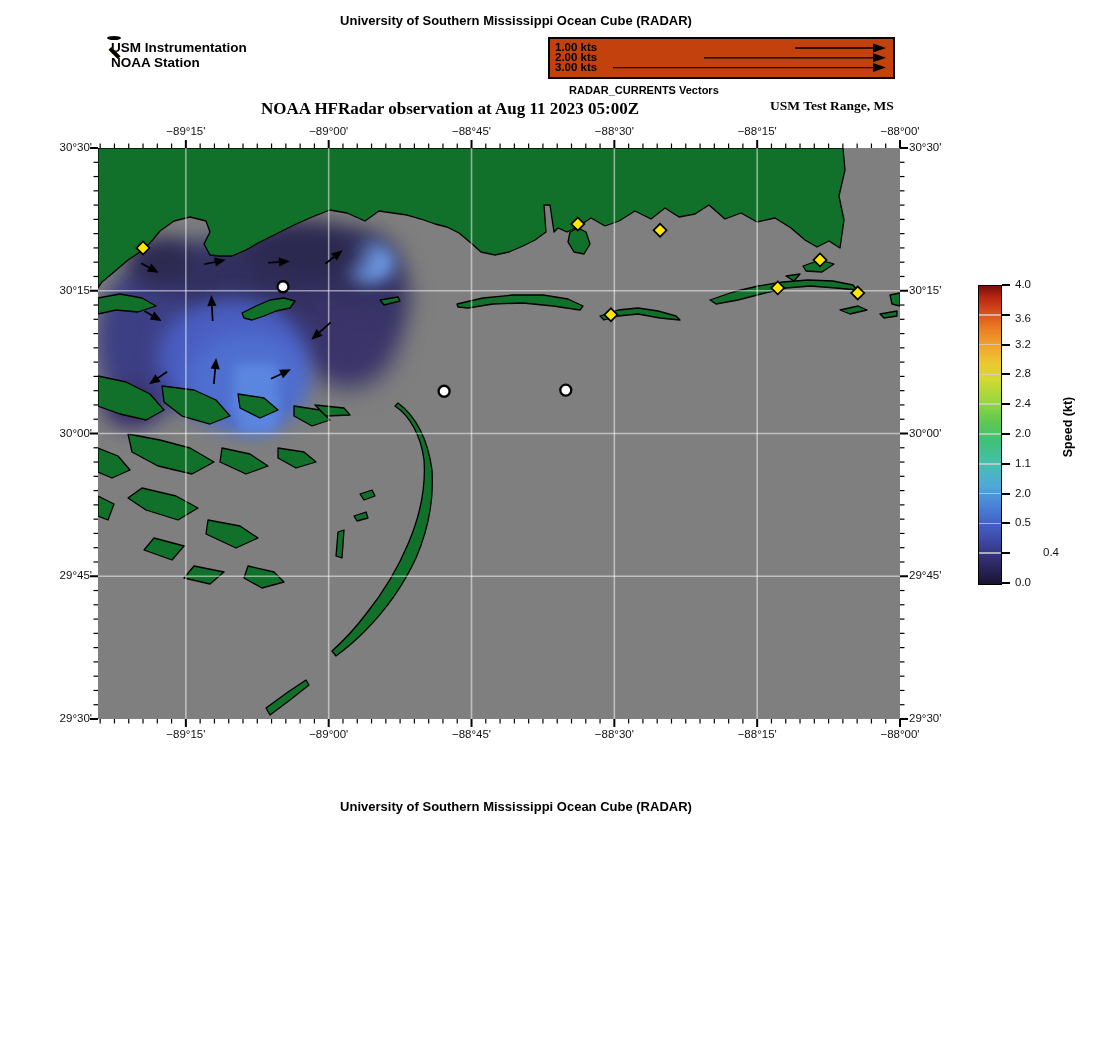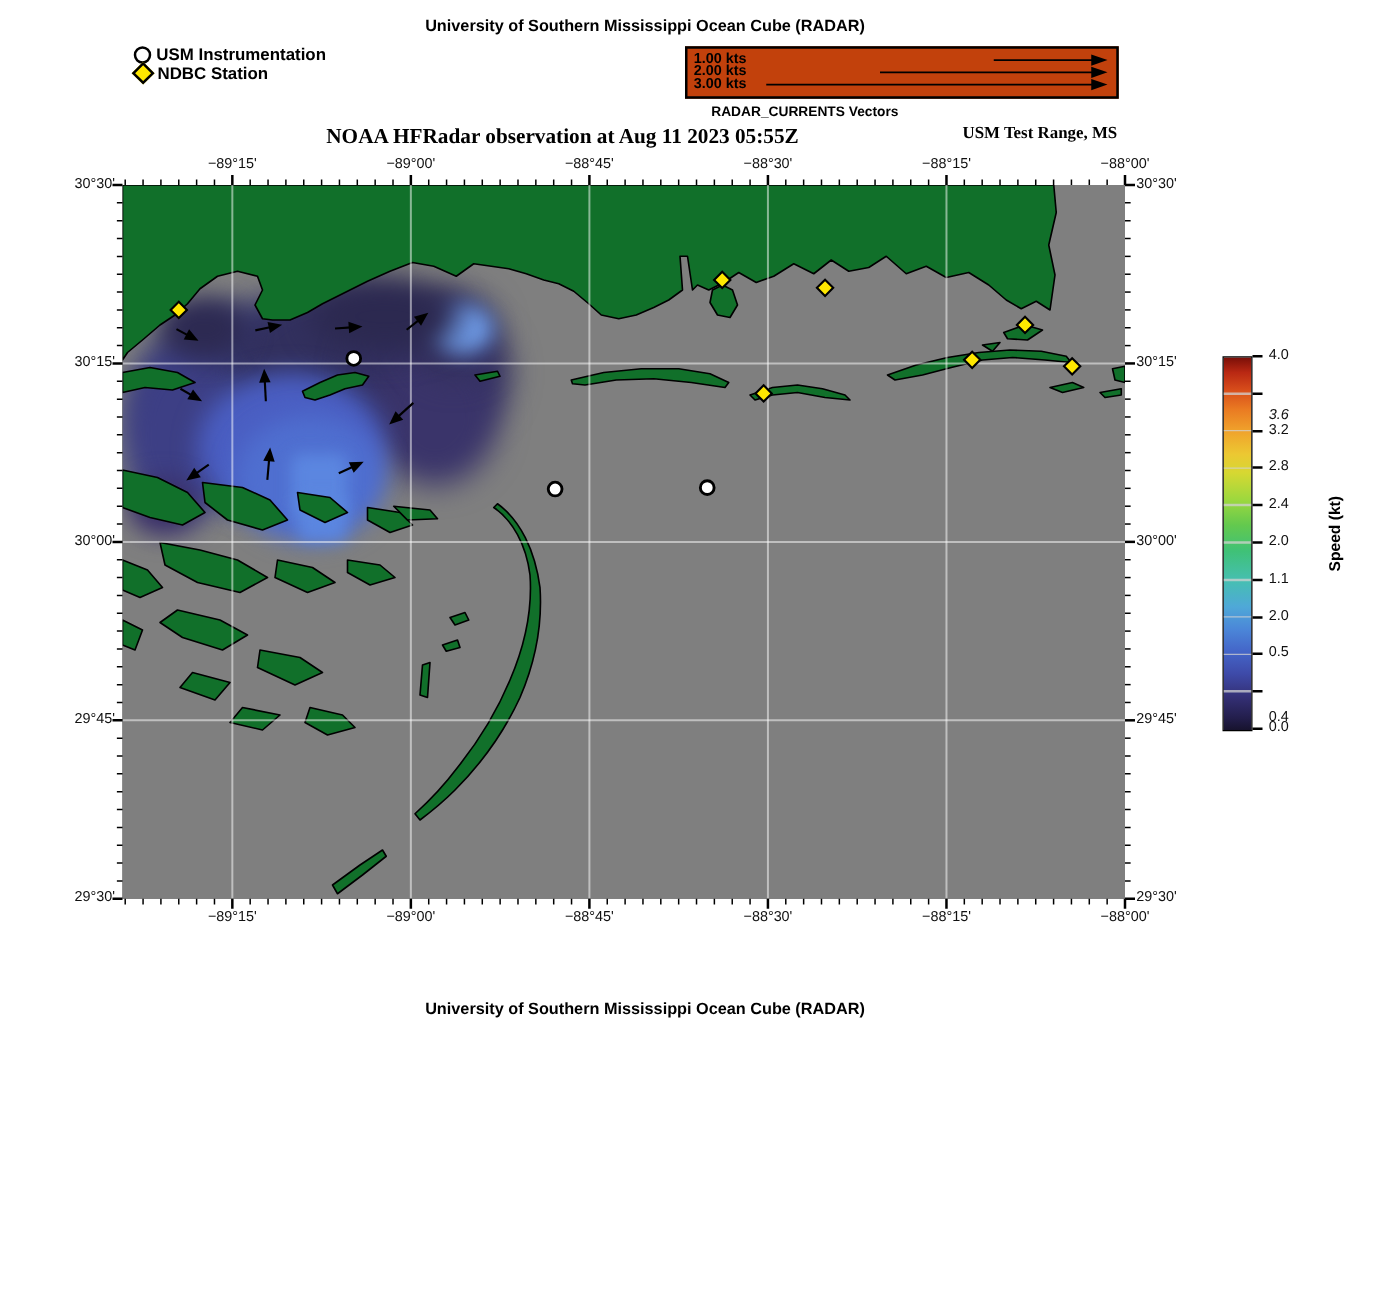--- a/index.html
+++ b/index.html
@@ -3,21 +3,21 @@
 <meta charset="utf-8">
 <style>
   html,body{margin:0;padding:0;background:#ffffff;}
   #canvas{position:relative;width:1100px;height:1050px;background:#ffffff;overflow:hidden;
           font-family:"Liberation Sans", sans-serif;}
   .title{position:absolute;left:0;width:1000px;text-align:center;font-size:13px;font-weight:bold;color:#000;padding-left:16px;}
   #title-top{top:13px;}
   #title-bottom{top:799px;}
   
   #legend{position:absolute;left:107px;top:36px;}
-  .legend-row{display:flex;align-items:center;height:15px;}
+  .legend-row{display:flex;align-items:flex-start;height:15px;flex-direction:column;}
   .legend-label{font-size:13.5px;font-weight:bold;color:#000;margin-left:4px;}
   .legend-circle{width:10px;height:10px;border:2.5px solid #000;border-radius:50%;background:#fff;}
   .legend-diamond{width:9px;height:9px;border:2px solid #000;background:#ffe800;transform:rotate(45deg);margin:0 1px;}
   
   #vector-key{position:absolute;left:548px;top:37px;width:343px;height:38px;border:2.5px solid #000;background:#c2410c;}
   .key-label{position:absolute;left:5px;font-size:11.5px;font-weight:bold;color:#000;line-height:10px;}
   #key-svg{position:absolute;left:0;top:0;}
   #key-caption{position:absolute;left:548px;top:84px;font-size:11px;font-weight:bold;color:#000;padding-left:21px;}
   
   #obs-title{position:absolute;left:150px;top:99px;width:600px;text-align:center;
@@ -51,40 +51,40 @@
 
   <div class="title" id="title-top">University of Southern Mississippi Ocean Cube (RADAR)</div>
 
   <div id="legend">
     <div class="legend-row">
       <span class="legend-circle"></span>
       <span class="legend-label">USM Instrumentation</span>
     </div>
     <div class="legend-row">
       <span class="legend-diamond"></span>
-      <span class="legend-label">NDBC Station</span>
+      <span class="legend-label">NOAA Station</span>
     </div>
   </div>
 
   <div id="vector-key">
     <span class="key-label" style="top:3px">1.00 kts</span>
     <span class="key-label" style="top:13px">2.00 kts</span>
     <span class="key-label" style="top:23px">3.00 kts</span>
     <svg id="key-svg" width="343" height="38">
         <line x1="245" y1="9" x2="327" y2="9" stroke="#000" stroke-width="1.4"></line>
         <polygon points="336,9 323,4.5 323,13.5" fill="#000"></polygon>
         <line x1="154" y1="18.8" x2="327" y2="18.8" stroke="#000" stroke-width="1.4"></line>
         <polygon points="336,18.8 323,14.3 323,23.3" fill="#000"></polygon>
         <line x1="63" y1="28.6" x2="327" y2="28.6" stroke="#000" stroke-width="1.4"></line>
         <polygon points="336,28.6 323,24.1 323,33.1" fill="#000"></polygon>
       </svg>
   </div>
   <div id="key-caption">RADAR_CURRENTS Vectors</div>
 
-  <div id="obs-title">NOAA HFRadar observation at Aug 11 2023 05:55Z</div>
+  <div id="obs-title">NOAA HFRadar observation at Aug 11 2023 05:00Z</div>
   <div id="range-title">USM Test Range, MS</div>
 
   <div id="map">
 
     <div>
       <div class="blob" style="left:10px;top:95px;width:200px;height:160px;background:#383a74;filter:blur(12px);"></div>
       <div class="blob" style="left:90px;top:80px;width:180px;height:120px;background:#32305e;filter:blur(12px);"></div>
       <div class="blob" style="left:180px;top:95px;width:130px;height:110px;background:#343163;filter:blur(12px);"></div>
       <div class="blob" style="left:200px;top:130px;width:100px;height:110px;background:#3a346a;filter:blur(12px);"></div>
       <div class="blob" style="left:230px;top:85px;width:70px;height:70px;background:#34315e;filter:blur(12px);"></div>
@@ -442,21 +442,21 @@
     <div class="axis-label" style="left: 909px; top: 283.75px;">30°15'</div>
     <div class="axis-label left" style="left: 40px; top: 426.5px;">30°00'</div>
     <div class="axis-label" style="left: 909px; top: 426.5px;">30°00'</div>
     <div class="axis-label left" style="left: 40px; top: 569.25px;">29°45'</div>
     <div class="axis-label" style="left: 909px; top: 569.25px;">29°45'</div>
     <div class="axis-label left" style="left: 40px; top: 712px;">29°30'</div>
     <div class="axis-label" style="left: 909px; top: 712px;">29°30'</div>
     <div class="cb-tick" style="top: 582px;"></div>
     <div class="cb-label" style="top: 576px;">0.0</div>
     <div class="cb-tick" style="top: 552.2px;"></div>
-    <div class="cb-label" style="top: 568px;">0.4</div>
+    <div class="cb-label" style="top: 546px; margin-left: 28px;">0.4</div>
     <div class="cb-cross" style="top: 552.45px;"></div>
     <div class="cb-tick" style="top: 522.4px;"></div>
     <div class="cb-label" style="top: 516.4px;">0.5</div>
     <div class="cb-cross" style="top: 522.65px;"></div>
     <div class="cb-tick" style="top: 492.6px;"></div>
     <div class="cb-label" style="top: 486.6px;">2.0</div>
     <div class="cb-cross" style="top: 492.85px;"></div>
     <div class="cb-tick" style="top: 462.8px;"></div>
     <div class="cb-label" style="top: 456.8px;">1.1</div>
     <div class="cb-cross" style="top: 463.05px;"></div>
@@ -466,17 +466,17 @@
     <div class="cb-tick" style="top: 403.2px;"></div>
     <div class="cb-label" style="top: 397.2px;">2.4</div>
     <div class="cb-cross" style="top: 403.45px;"></div>
     <div class="cb-tick" style="top: 373.4px;"></div>
     <div class="cb-label" style="top: 367.4px;">2.8</div>
     <div class="cb-cross" style="top: 373.65px;"></div>
     <div class="cb-tick" style="top: 343.6px;"></div>
     <div class="cb-label" style="top: 337.6px;">3.2</div>
     <div class="cb-cross" style="top: 343.85px;"></div>
     <div class="cb-tick" style="top: 313.8px;"></div>
-    <div class="cb-label" style="top: 326px; font-style: italic;">3.6</div>
+    <div class="cb-label" style="top: 312px;">3.6</div>
     <div class="cb-cross" style="top: 314.05px;"></div>
     <div class="cb-tick" style="top: 284px;"></div>
     <div class="cb-label" style="top: 278px;">4.0</div>
   </div>
 
 </body></html>

